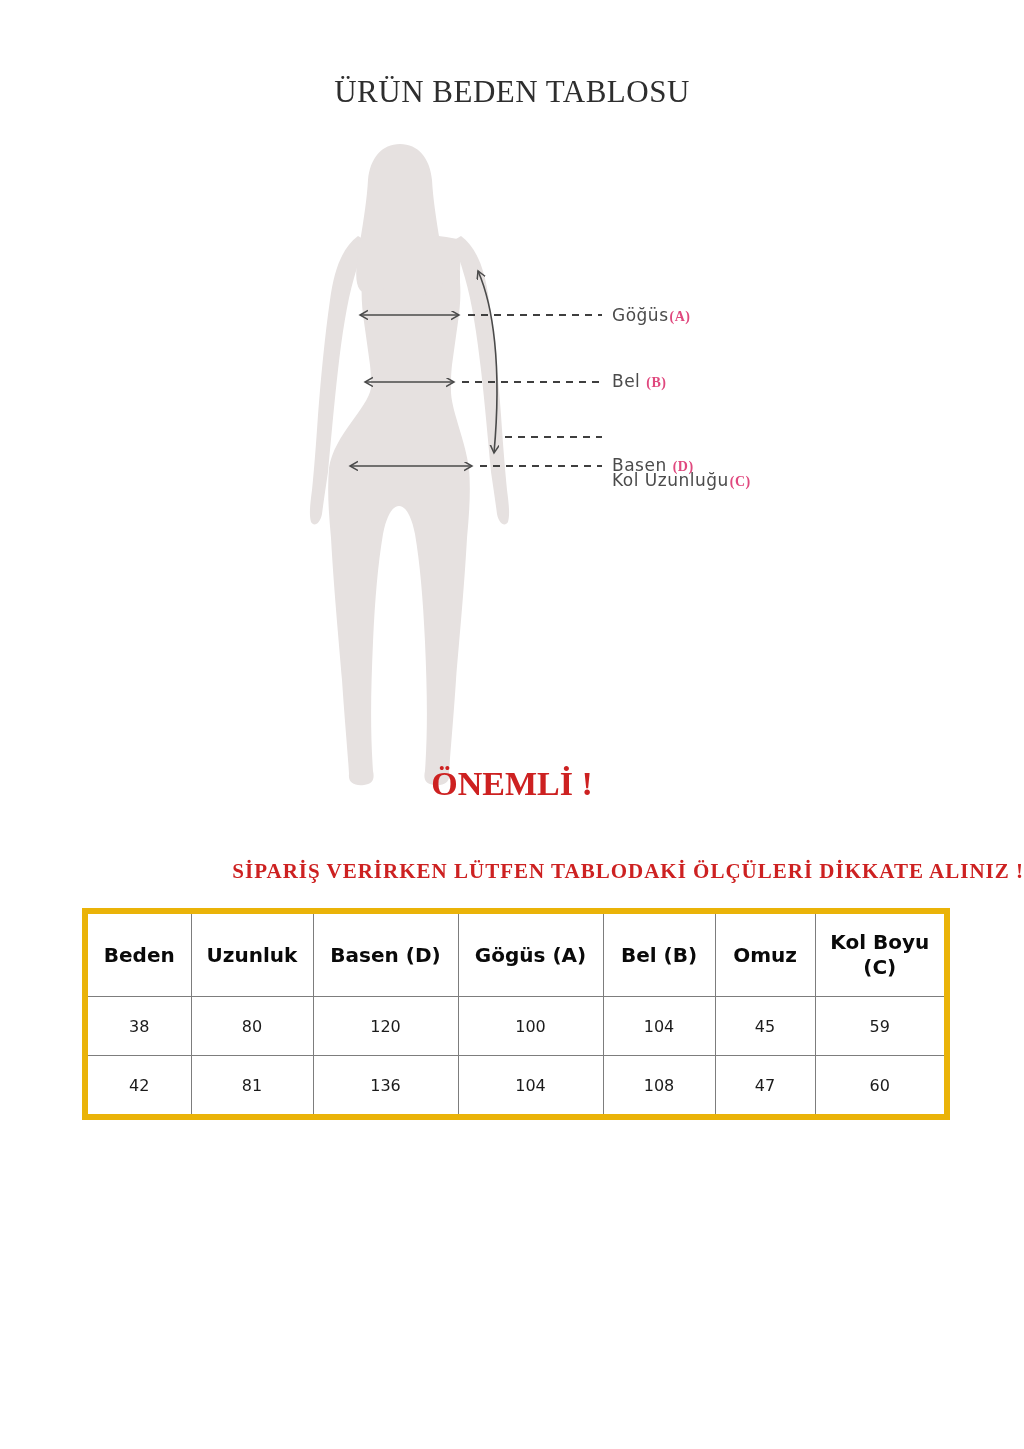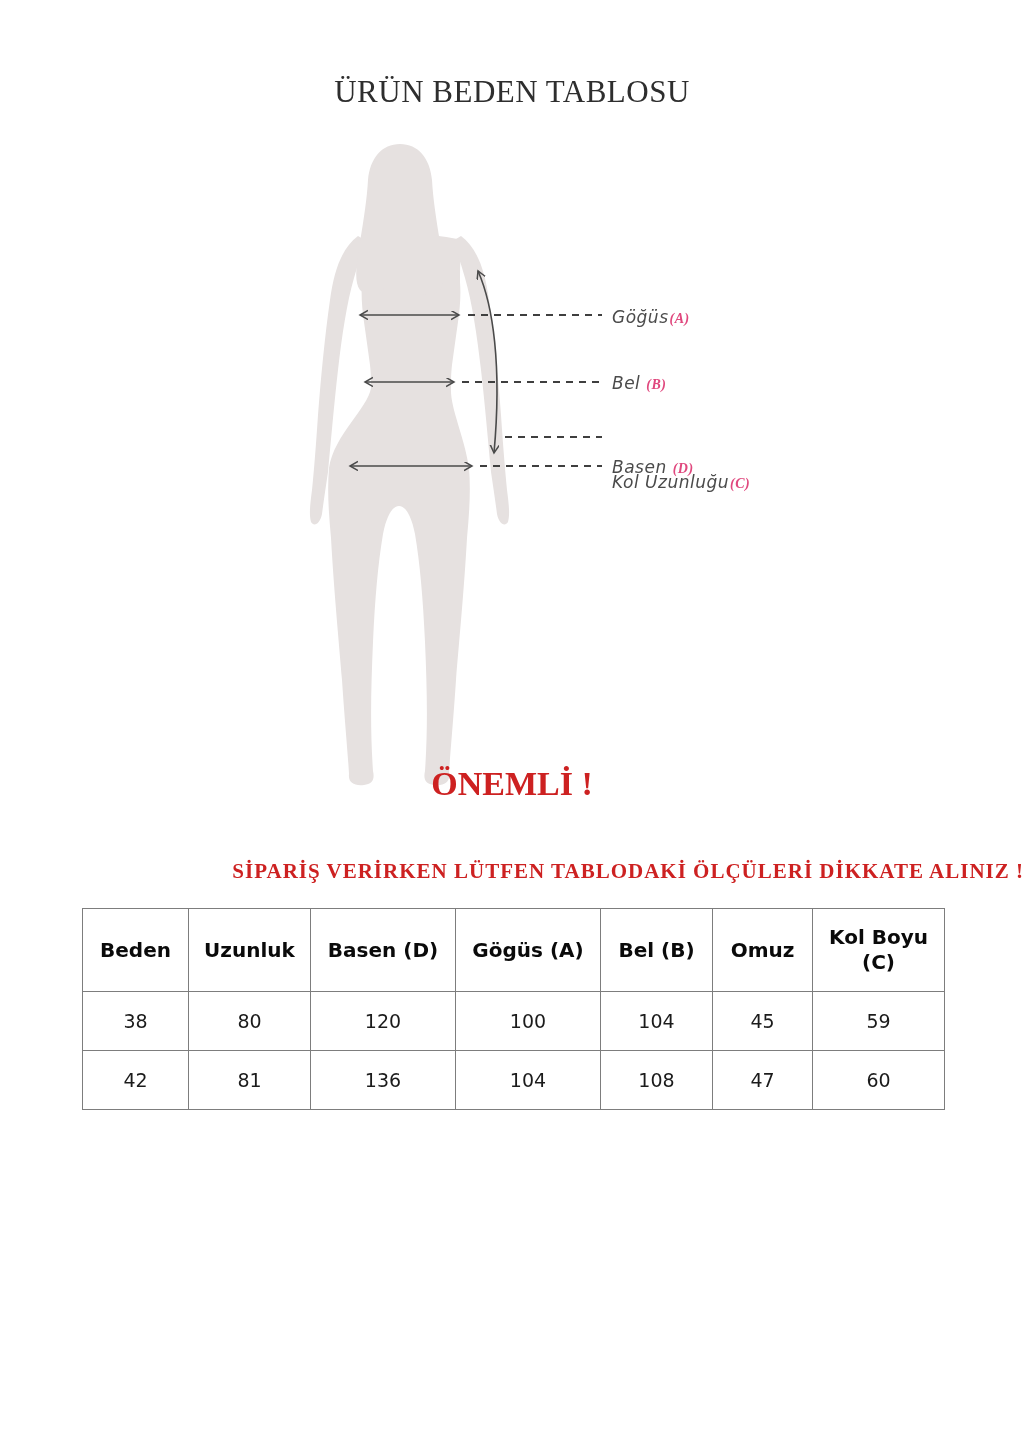--- a/index.html
+++ b/index.html
@@ -20,22 +20,21 @@
   }
   .diagram-svg{
     position:absolute;left:280px;top:130px;
     width:330px;height:660px;
   }
   .measure-label{
     position:absolute;
     font-size:17px;color:#4b4b4b;
     letter-spacing:0.5px;
     white-space:nowrap;
-    line-height:25px;
-    font-style:italic;
+    line-height:20px;
   }
   .measure-label .letter{
     font-family:"Liberation Serif", serif;
     font-weight:bold;
     font-size:14px;
     color:#e0487e;
     margin-left:1px;
   }
   .measure-label.gap .letter{margin-left:6px;}
   .label-gogus{left:612px;top:305px;}
@@ -55,35 +54,35 @@
     font-family:"Liberation Serif", serif;
     font-weight:bold;font-size:21px;
     color:#cd2121;letter-spacing:1px;margin:0;
     white-space:nowrap;
   }
   table.size-table{
     position:absolute;left:82px;top:908px;
     width:862px;
     border-collapse:collapse;
     table-layout:fixed;
-    border:1px solid #eab308;
+    border:6px solid #eab308;
   }
   table.size-table th, table.size-table td{
     border:1px solid #7d7d7d;
     text-align:center;vertical-align:middle;
   }
   table.size-table th{
     height:82px;
     font-size:20px;font-weight:bold;color:#0a0a0a;
     padding:0 8px;
     line-height:1.25;
   }
   table.size-table td{
     height:56px;
-    font-size:19px;font-weight:400;color:#1b1b1b;
+    font-size:16px;font-weight:400;color:#1b1b1b;
   }
 </style>
 </head>
 <body>
 
 <div class="page">
 
   <h1 class="page-title">ÜRÜN BEDEN TABLOSU</h1>
 
   <svg class="diagram-svg" viewBox="0 0 330 660">

